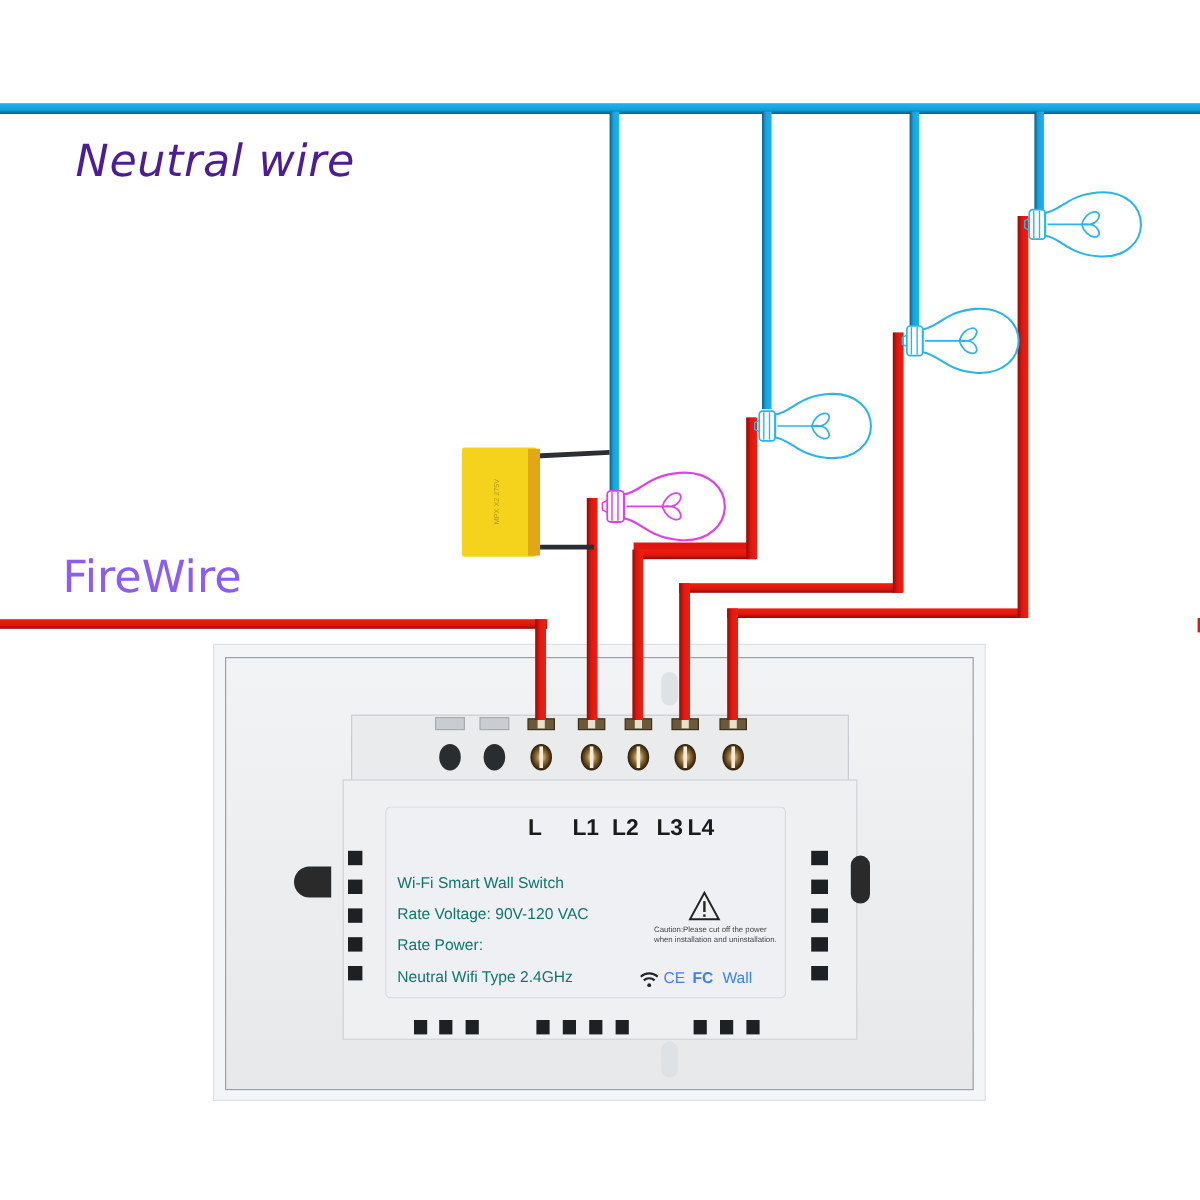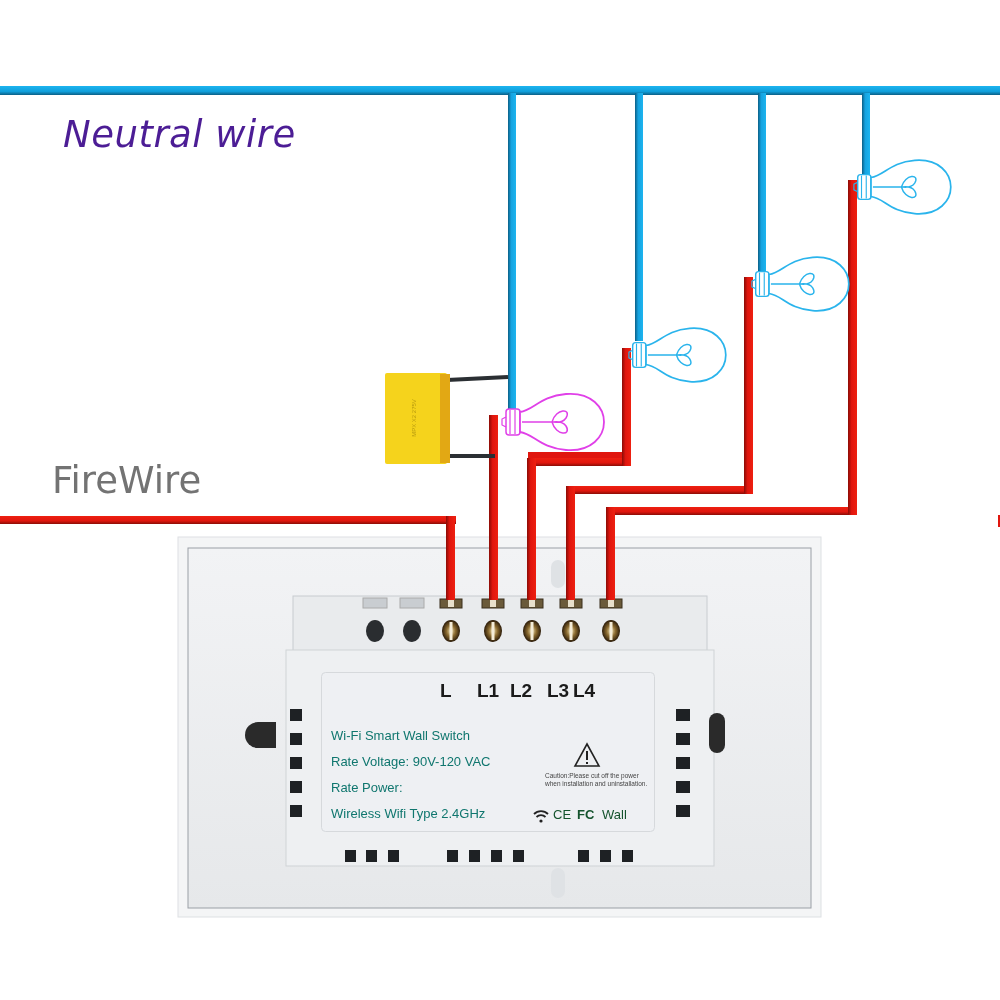--- a/index.html
+++ b/index.html
@@ -1,24 +1,24 @@
 <!DOCTYPE html>
 <html><head>
 <meta charset="utf-8">
 <style>
   html, body { margin:0; padding:0; background:#ffffff; }
   body { width:1000px; height:1000px; position:relative; overflow:hidden; font-family:"Liberation Sans", sans-serif; }
   svg#diagram { position:absolute; left:0; top:0; width:1000px; height:1000px; }
   .neutral-label { position:absolute; left:63px; top:113px; font-family:"DejaVu Sans", sans-serif; font-size:37px; color:#4c1d95; letter-spacing:0.5px;font-style:italic; }
-  .fire-label { position:absolute; left:52px; top:459px; font-family:"DejaVu Sans", sans-serif; font-size:37px; color:#737373;text-align:right; }
+  .fire-label { position:absolute; left:52px; top:459px; font-family:"DejaVu Sans", sans-serif; font-size:37px; color:#8b5cf6;text-align:right; }
   .label-panel { position:absolute; left:321px; top:672px; width:334px; height:160px; }
   .terminals-text { position:absolute; top:8px; font-weight:bold; font-size:19px; color:#1b1b1b; }
   .spec-line { position:absolute; left:10px; font-size:13px; color:#0f766e; }
   .caution-text { position:absolute; left:224px; top:100px; width:110px; font-size:6.5px; line-height:8px; color:#444; }
-  .cert-text { position:absolute; top:135px; font-size:13px; color:#14532d; }
+  .cert-text { position:absolute; top:135px; font-size:13px; color:#3b82f6; }
 </style>
 </head>
 <body>
 
 <svg id="diagram" viewBox="0 0 1000 1000">
   <defs>
     <linearGradient id="blueH" x1="0" y1="0" x2="0" y2="1">
       <stop offset="0" stop-color="#1cb4ef"></stop>
       <stop offset="0.6" stop-color="#10a0dc"></stop>
       <stop offset="1" stop-color="#0b5f86"></stop>
@@ -199,21 +199,21 @@
   </svg>
   <span class="terminals-text" style="left:119px">L</span>
   <span class="terminals-text" style="left:156px">L1</span>
   <span class="terminals-text" style="left:189px">L2</span>
   <span class="terminals-text" style="left:226px">L3</span>
   <span class="terminals-text" style="left:252px">L4</span>
 
   <span class="spec-line" style="top:56px">Wi-Fi Smart Wall Switch</span>
   <span class="spec-line" style="top:82px">Rate Voltage: 90V-120 VAC</span>
   <span class="spec-line" style="top:108px">Rate Power:</span>
-  <span class="spec-line" style="top:134px">Wireless Wifi Type 2.4GHz</span>
+  <span class="spec-line" style="top:134px">Neutral Wifi Type 2.4GHz</span>
 
   <svg style="position:absolute;left:252px;top:70px" width="28" height="26" viewBox="0 0 28 26">
     <path d="M14 2 L26 24 H2 Z" fill="none" stroke="#222" stroke-width="1.6"></path>
     <rect x="13" y="9" width="2" height="9" fill="#222"></rect>
     <rect x="13" y="20" width="2" height="2" fill="#222"></rect>
   </svg>
   <div class="caution-text">Caution:Please cut off the power when installation and uninstallation.</div>
 
   <svg style="position:absolute;left:212px;top:137px" width="16" height="14" viewBox="0 0 16 14">
     <path d="M1 5 a10 10 0 0 1 14 0" fill="none" stroke="#222" stroke-width="1.8"></path>

